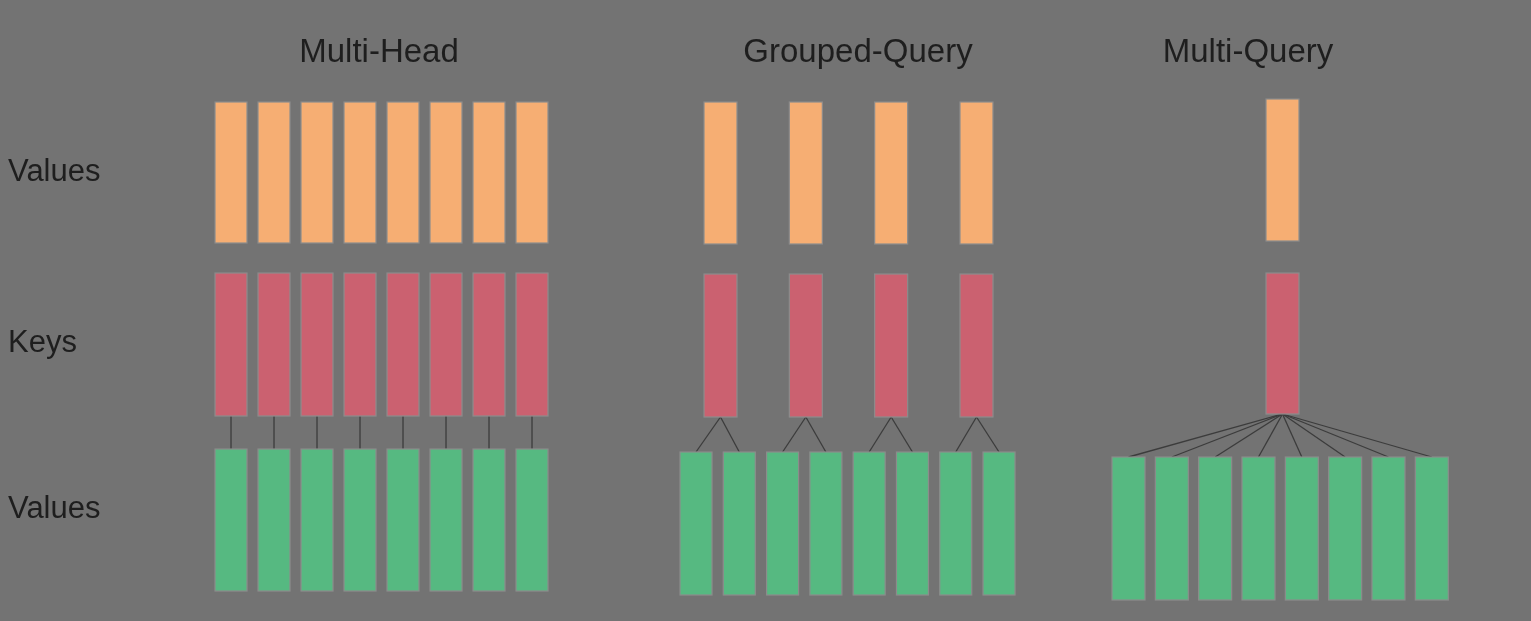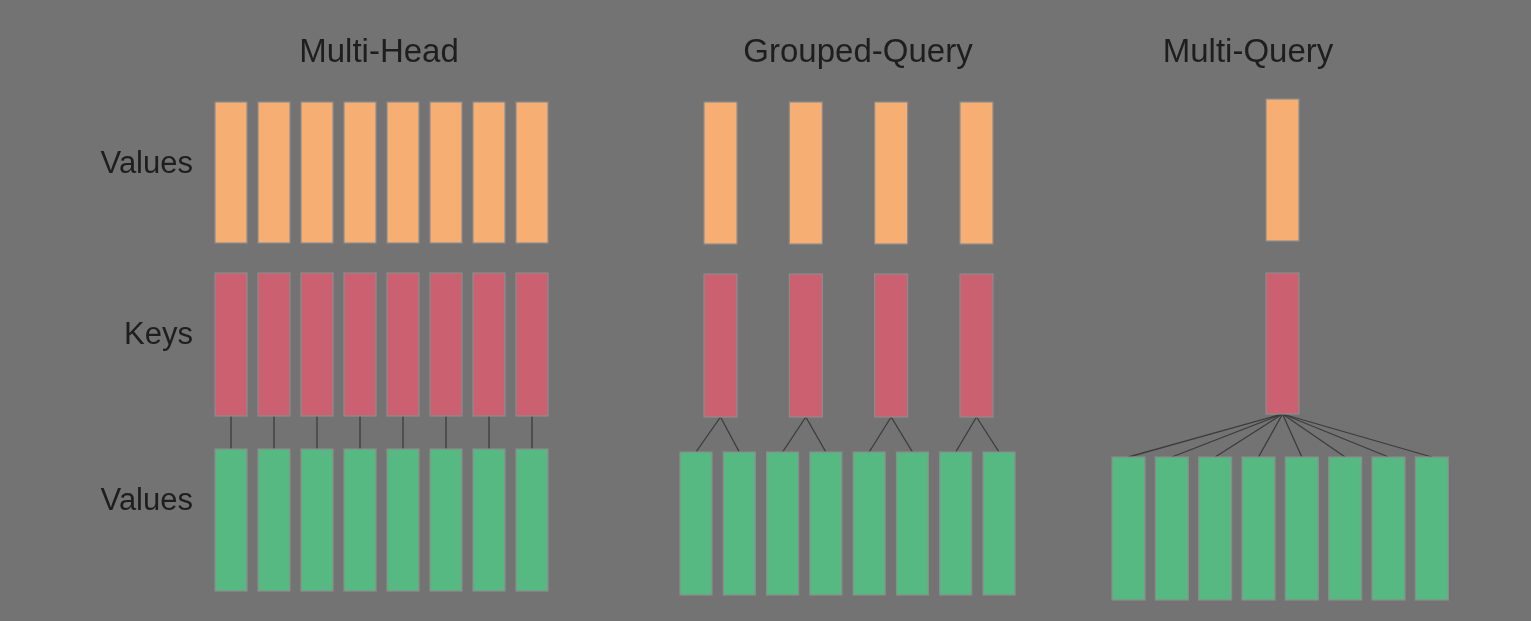--- a/index.html
+++ b/index.html
@@ -32,29 +32,29 @@
     font-weight: 500;
     letter-spacing: 0px;
     color: #1e1e1e;
     white-space: nowrap;
   }
   .panel-title.t1 { left: 379px; }
   .panel-title.t2 { left: 858px; }
   .panel-title.t3 { left: 1248px; }
   .row-label {
     position: absolute;
-    left: 0;
+    left: 8px;
     width: 193px;
     height: 40px;
     line-height: 40px;
-    text-align: right;
     font-size: 31px;
     font-weight: 500;
     color: #1e1e1e;
     white-space: nowrap;
+    margin-top: 8px;
   }
   .row-label.r-values  { top: 143px; }
   .row-label.r-keys    { top: 314px; }
   .row-label.r-queries { top: 480px; }
 </style>
 </head>
 <body>
 
 <div class="canvas">
 

